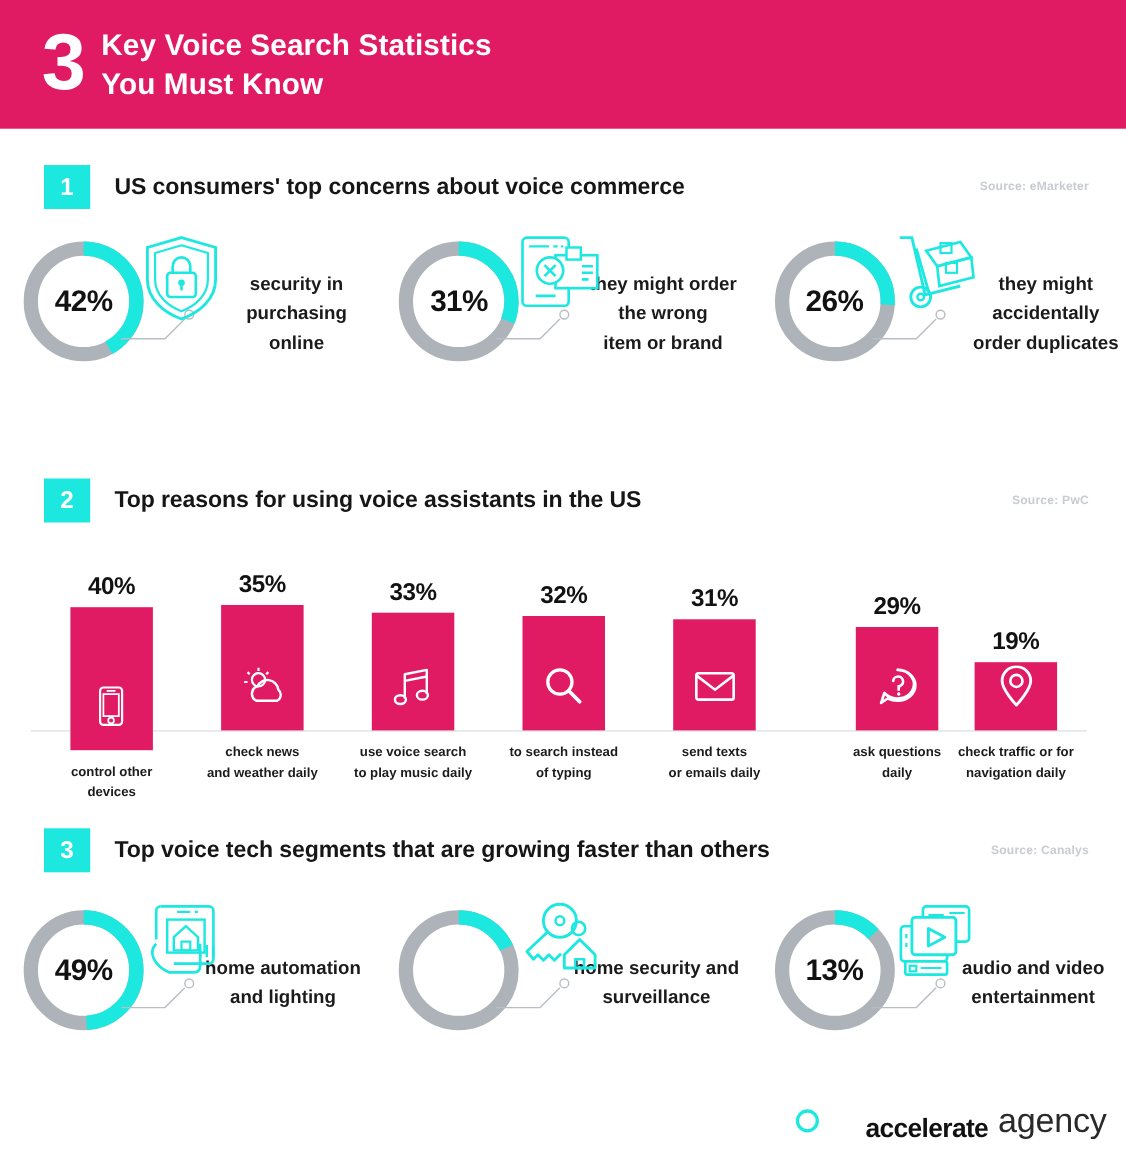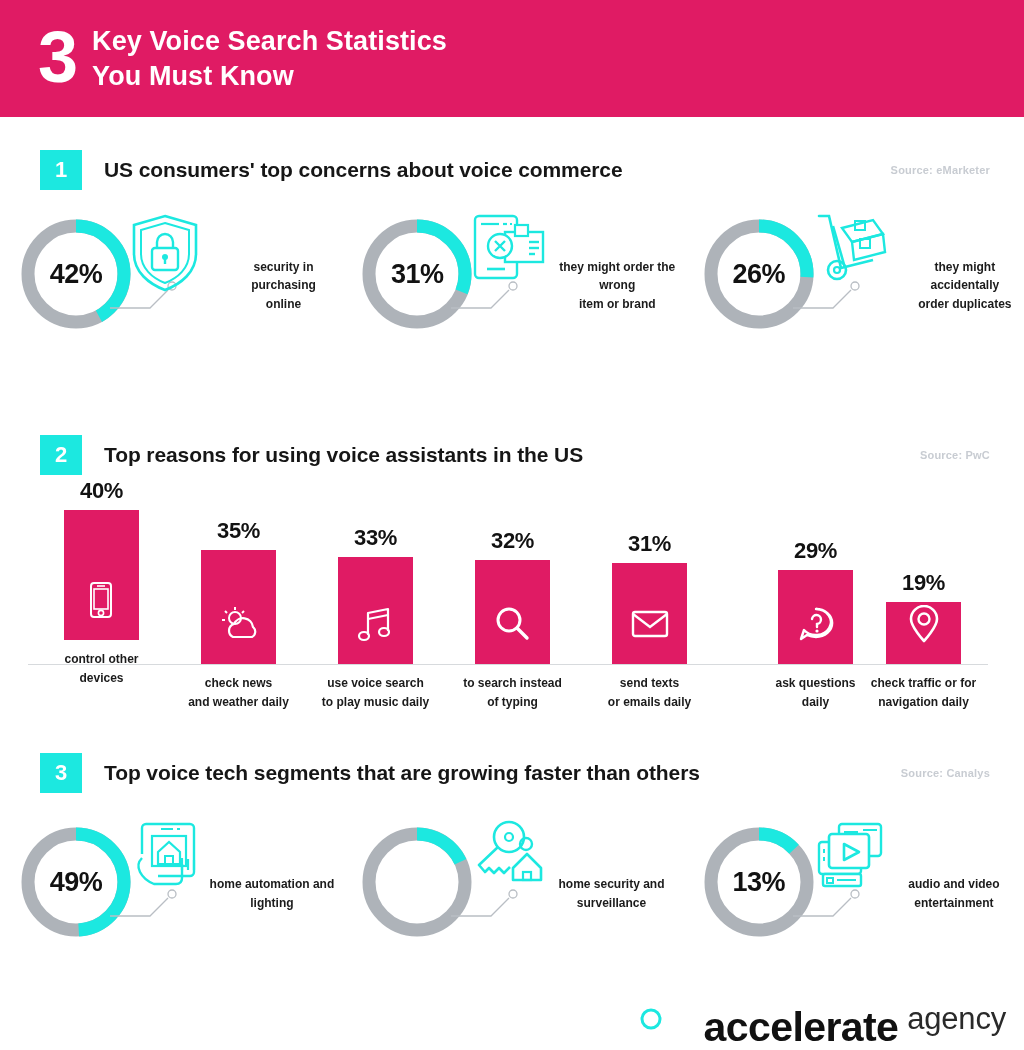--- a/index.html
+++ b/index.html
@@ -59,21 +59,21 @@
   .donut-wrap { position:relative; width:250px; height:135px; }
   .donut-svg { position:absolute; left:18px; top:0; }
   .donut-pct {
     position:absolute; left:18px; top:0; width:116px; height:116px;
     display:flex; align-items:center; justify-content:center;
     font-size:27px; font-weight:bold; color:#121212; letter-spacing:-0.5px;
   }
   .donut-icon { position:absolute; left:128px; top:-4px; }
   .donut-leader { position:absolute; left:108px; top:48px; }
   .donut-caption {
-    text-align:center; font-size:12px; font-weight:bold;
+    text-align:center; font-size:17px; font-weight:bold;
     color:#1b1b1b; line-height:1.55; margin-top:4px;
   }
   .bars-baseline {
     position:absolute; left:28px; top:664px; width:960px; height:1px;
     background:#d7dadd;
   }
   .bar-col { position:absolute; bottom:0; }
   .bar-value {
     position:absolute; width:100%; text-align:center;
     font-size:22px; font-weight:bold; color:#121212; letter-spacing:-0.4px;
@@ -87,21 +87,21 @@
     color:#1b1b1b; line-height:1.6;
   }
 
   
   .footer {
     position:absolute; left:0; bottom:8px; width:1024px; height:46px;
     display:flex; align-items:center; justify-content:flex-end;
     padding-right:18px;
   }
   .logo-ring { margin-right:40px; display:flex; align-items:center; }
-  .logo-bold { font-size:41px; font-weight:bold; color:#111111; letter-spacing:-0.6px;margin-top:16px; }
+  .logo-bold { font-size:24px; font-weight:bold; color:#111111; letter-spacing:-0.6px;margin-top:16px; }
   .logo-light { font-size:31px; font-weight:normal; color:#2a2a2a; letter-spacing:-0.2px; margin-left:9px; }
 </style>
 </head>
 <body>
 
 <div class="header">
   <div class="header-num">3</div>
   <div class="header-titles">
     <div class="header-line">Key Voice Search Statistics</div>
     <div class="header-line">You Must Know</div>
@@ -212,21 +212,21 @@
 </div>
 
 <div class="sec-head" style="top:435px;">
   <div class="sec-badge">2</div>
   <div class="sec-title">Top reasons for using voice assistants in the US</div>
   <div class="sec-source">Source: PwC</div>
 </div>
 
 <div class="bars-baseline"></div>
 <div id="bar-chart">
-    <div class="bar-col" style="left:38px;top:478px;width:127px;height:230px;">
+    <div class="bar-col" style="left:38px;top:520px;width:127px;height:230px;">
       <div class="bar-value" style="top:0;left:0;">40%</div>
       <div class="bar-rect" style="left:26px;top:32px;width:75px;height:130px;"></div>
       <div class="bar-icon" style="left:26px;top:100px;width:75px;height:46px;">
         <svg width="40" height="40" viewBox="0 0 40 40">
           <rect x="9" y="2" width="20" height="34" rx="3" fill="none" stroke="#fff" stroke-width="2"></rect>
           <rect x="12" y="8" width="14" height="20" fill="none" stroke="#fff" stroke-width="1.6"></rect>
           <circle cx="19" cy="32" r="2.6" fill="none" stroke="#fff" stroke-width="1.6"></circle>
           <line x1="15" y1="5" x2="23" y2="5" stroke="#fff" stroke-width="1.6"></line>
         </svg>
       </div>

